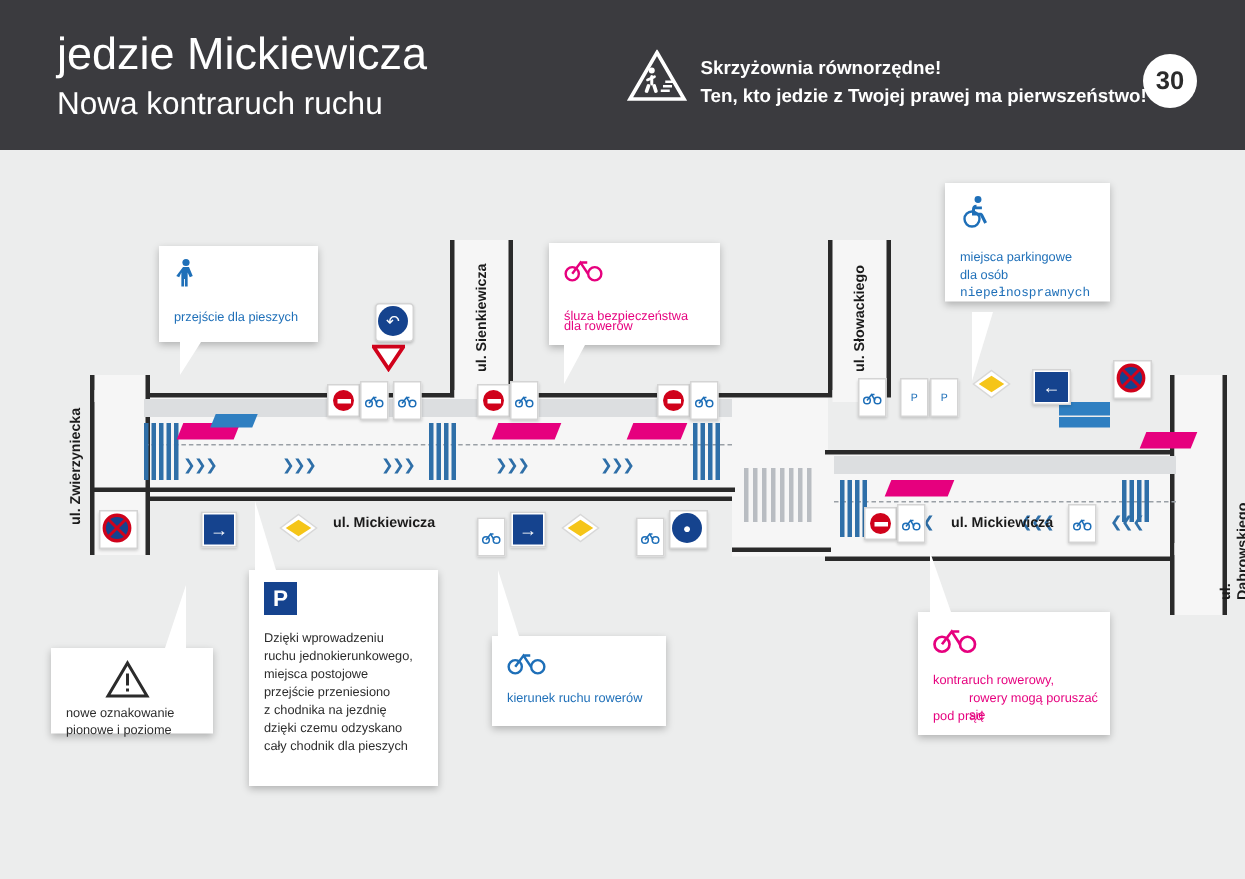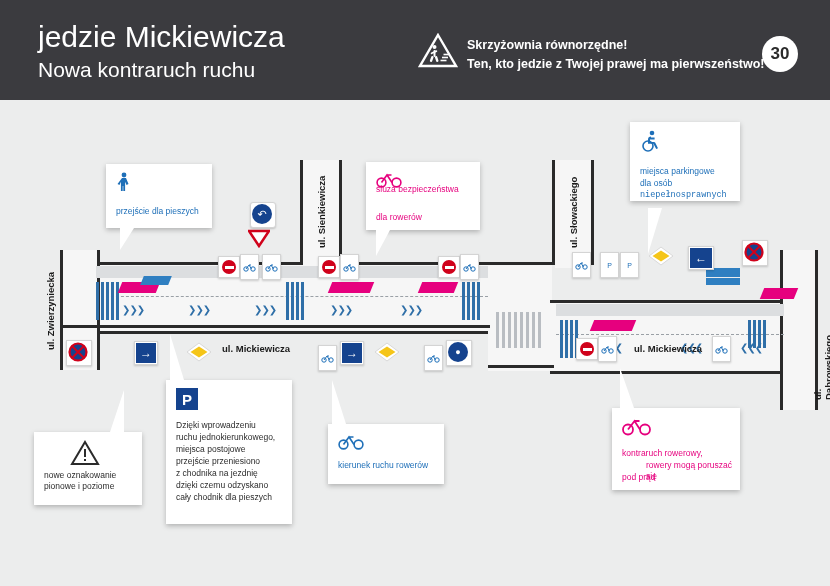--- a/index.html
+++ b/index.html
@@ -391,42 +391,42 @@
     <div class="callout" style="left:366px;top:62px;width:114px;height:68px;">
       <div style="position:absolute;left:10px;top:8px;">
         <svg width="26" height="18" viewBox="0 0 26 18">
             <g fill="none" stroke="#e6007e" stroke-width="1.6">
               <circle cx="5.5" cy="12.5" r="4.4"></circle>
               <circle cx="20.5" cy="12.5" r="4.4"></circle>
               <path d="M5.5 12.5 L11 5 L16 12.5 M11 5 L15.5 5"></path>
             </g>
           </svg>
       </div>
-      <div class="ctext pink" style="position:absolute;left:10px;top:22px;text-align:center;">śluza bezpieczeństwa</div>
+      <div class="ctext pink" style="position:absolute;left:10px;top:43px;text-align:center;">śluza bezpieczeństwa</div>
       <div class="ctext pink" style="position:absolute;left:10px;top:50px;">dla rowerów</div>
       <div class="ctail" style="left:10px;top:68px;border-right:14px solid transparent;border-top:26px solid #ffffff;"></div>
     </div>
 
     <div class="callout" style="left:630px;top:22px;width:110px;height:79px;">
       <div style="position:absolute;left:10px;top:8px;">
         <svg width="20" height="22" viewBox="0 0 20 22">
             <g fill="#1e6fb8">
               <circle cx="12" cy="3" r="2.3"></circle>
               <path d="M11 6.5 c-2 0-3 1.2-3 3 v4.2 h5.4 l2.8 5.4 1.8-.9 -2.6-5.2 c-.4-.8-1-1.1-1.8-1.1 h-3.6 V9.5 h4.6 V7.6 h-3.6z"></path>
               <circle cx="8" cy="16" r="5" fill="none" stroke="#1e6fb8" stroke-width="1.6"></circle>
             </g>
           </svg>
       </div>
       <div class="ctext blue" style="position:absolute;left:10px;top:44px;">miejsca parkingowe</div>
       <div class="ctext blue" style="position:absolute;left:10px;top:56px;">dla osób</div>
       <div class="ctext blue" style="position:absolute;left:10px;top:68px;font-family:Liberation Mono, monospace;">niepełnosprawnych</div>
       <div class="ctail" style="left:18px;top:86px;border-right:14px solid transparent;border-top:46px solid #ffffff;"></div>
     </div>
 
-    <div class="callout" style="left:34px;top:332px;width:108px;height:73px;">
+    <div class="callout" style="left:34px;top:332px;width:108px;height:57px;">
       <div style="position:absolute;left:36px;top:8px;">
         <svg width="30" height="26" viewBox="0 0 30 26">
             <polygon points="15,2 28,24 2,24" fill="none" stroke="#2b2b2b" stroke-width="2"></polygon>
             <rect x="14" y="9" width="2" height="8" fill="#2b2b2b"></rect>
             <rect x="14" y="19" width="2" height="2" fill="#2b2b2b"></rect>
           </svg>
       </div>
       <div class="ctext dark" style="position:absolute;left:10px;top:38px;">nowe oznakowanie</div>
       <div class="ctext dark" style="position:absolute;left:10px;top:49px;">pionowe i poziome</div>
       <div class="ctail" style="left:76px;top:-42px;border-left:14px solid transparent;border-bottom:42px solid #ffffff;"></div>

